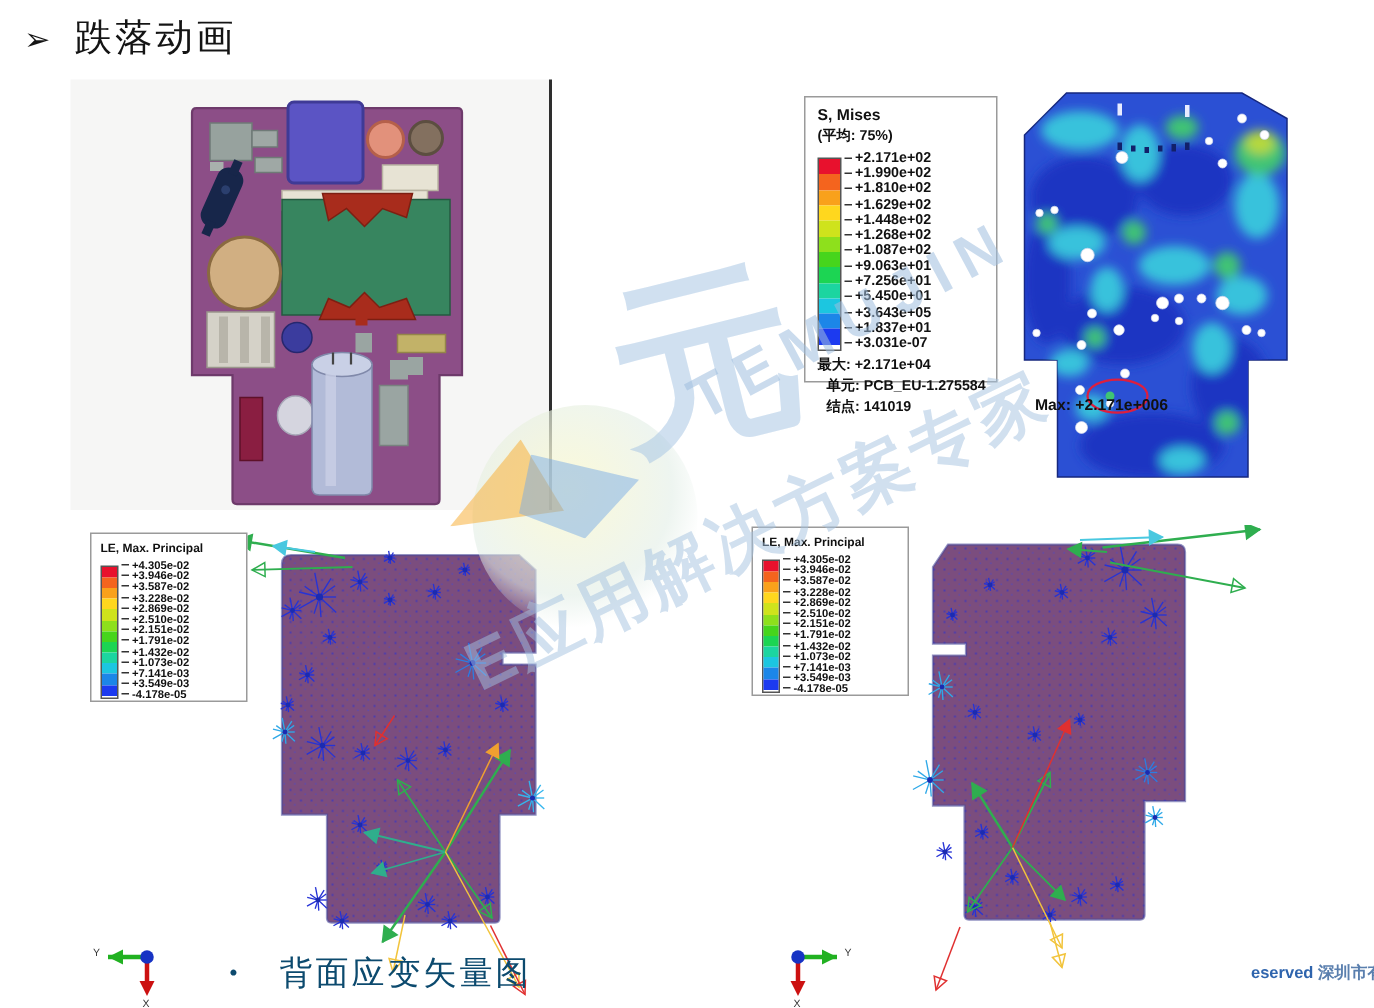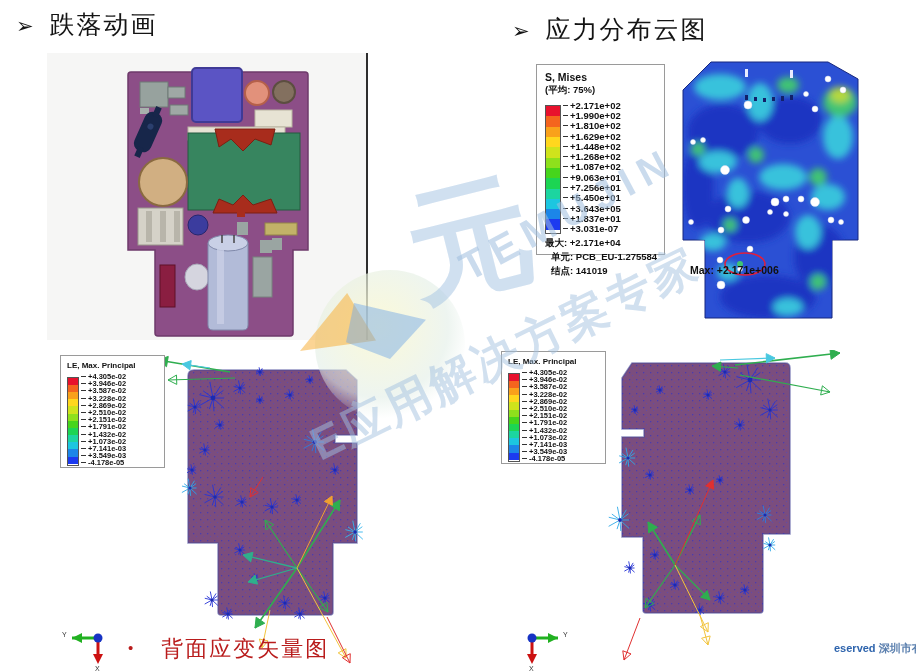--- a/index.html
+++ b/index.html
@@ -44,21 +44,21 @@
   
   .plot { position:absolute; z-index:1; }
   #contour-wrap { left:668px; top:57px; }
   #max-note { position:absolute; left:690px; top:264px; font-size:10.5px; color:#111;
               font-weight:bold; z-index:2; font-family:"Liberation Sans",sans-serif; }
   #vec-left  { left:150px; top:350px; }
   #vec-right { left:600px; top:350px; }
 
   
   .caption { position:absolute; font-family:Liberation Sans, sans-serif; font-size:22px;
-             color:#b91c1c; letter-spacing:2px; z-index:4; white-space:nowrap; }
+             color:#0c4a6e; letter-spacing:2px; z-index:4; white-space:nowrap;margin-left:25px; }
   .caption .dot { font-size:15px; margin-right:26px; vertical-align:3px; }
   #caption-left  { left:128px; top:634px; }
   #caption-right { left:622px; top:636px; }
 
   .triad { position:absolute; z-index:4; }
   #triad-left  { left:58px;  top:622px; }
   #triad-right { left:518px; top:622px; }
 
   #footer-note { position:absolute; left:834px; top:641px; font-size:11px; font-weight:bold;
                  color:#2e64ad; z-index:4; white-space:nowrap; }
@@ -85,23 +85,20 @@
               background:rgba(118,170,230,0.48);
               clip-path:polygon(10% 0, 100% 30%, 55% 100%, 0 70%); }
 </style>
 </head>
 <body>
 
 <div class="slide">
 
   <div class="sec-title" id="title-left">
     <span class="arrow">➢</span><span>跌落动画</span>
-  </div>
-  <div class="sec-title" id="title-right">
-    <span class="arrow">➢</span><span>应力分布云图</span>
   </div>
 
   <div class="anim-box">
     <svg width="321" height="287" viewBox="0 0 321 287">
       <path d="M84 19 L258 19 Q261 19 261 22 L261 197 L246 197 L246 280 Q246 283 243 283 L111 283 Q108 283 108 280 L108 197 L81 197 L81 22 Q81 19 84 19 Z" fill="#8c4e87" stroke="#6e3a6b" stroke-width="1.5"></path>
       <rect x="93" y="29" width="28" height="25" fill="#97a29e" stroke="#6f7a77"></rect>
       <rect x="121" y="34" width="17" height="11" fill="#9fa8a5" stroke="#6f7a77"></rect>
       <rect x="123" y="52" width="18" height="10" fill="#9fa8a5" stroke="#6f7a77"></rect>
       <rect x="93" y="55" width="9" height="6" fill="#a8b0ad"></rect>
       <rect x="145" y="15" width="50" height="54" rx="4" fill="#5b54c4" stroke="#3f3a96" stroke-width="2"></rect>

